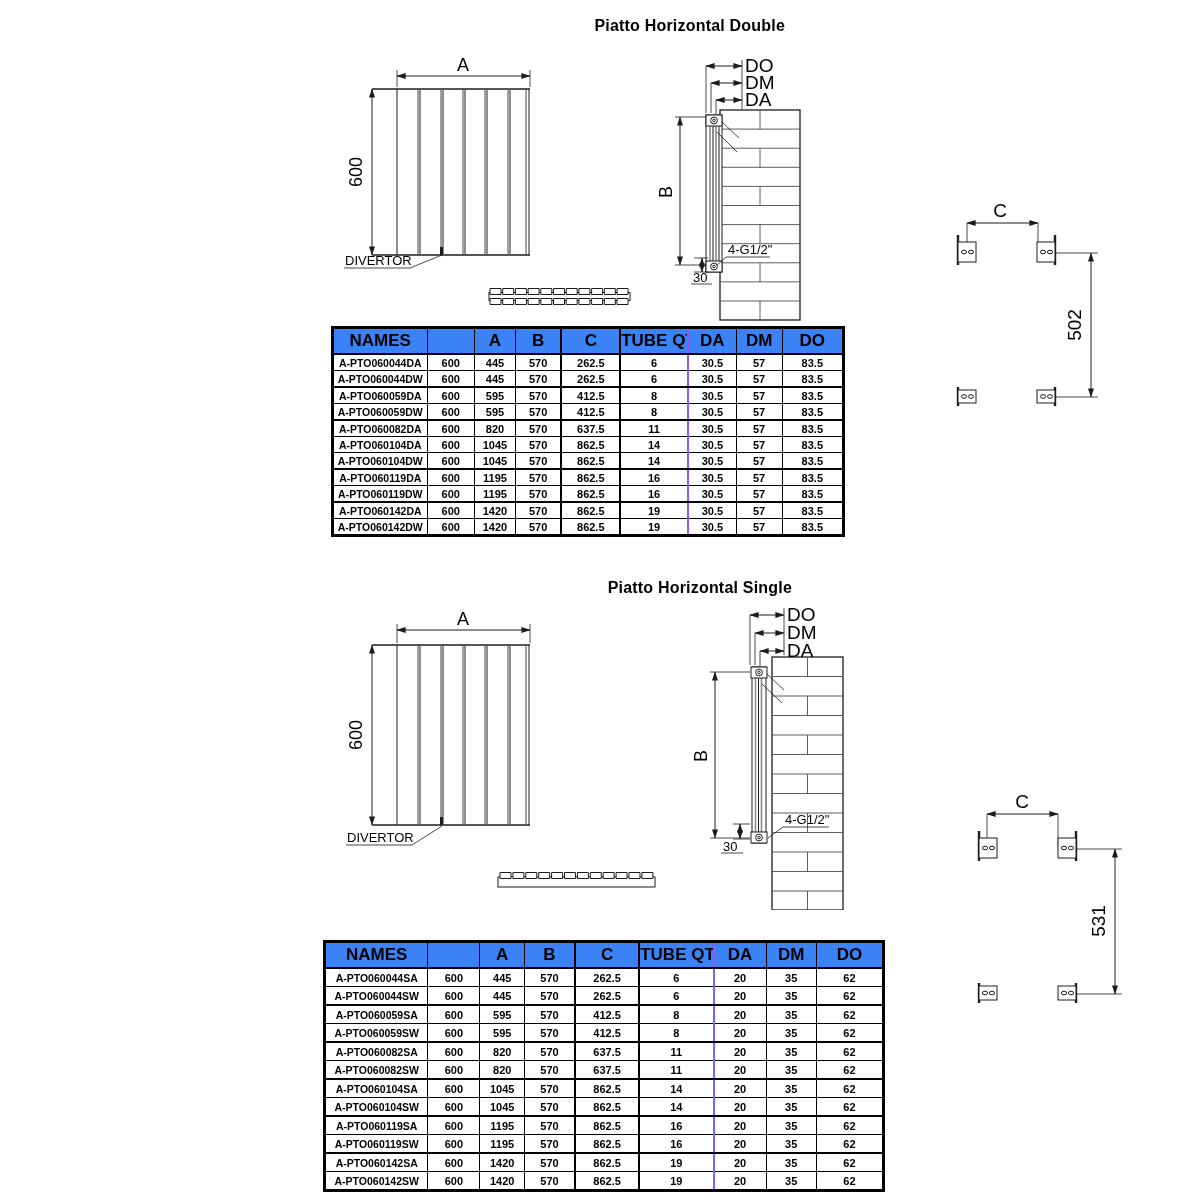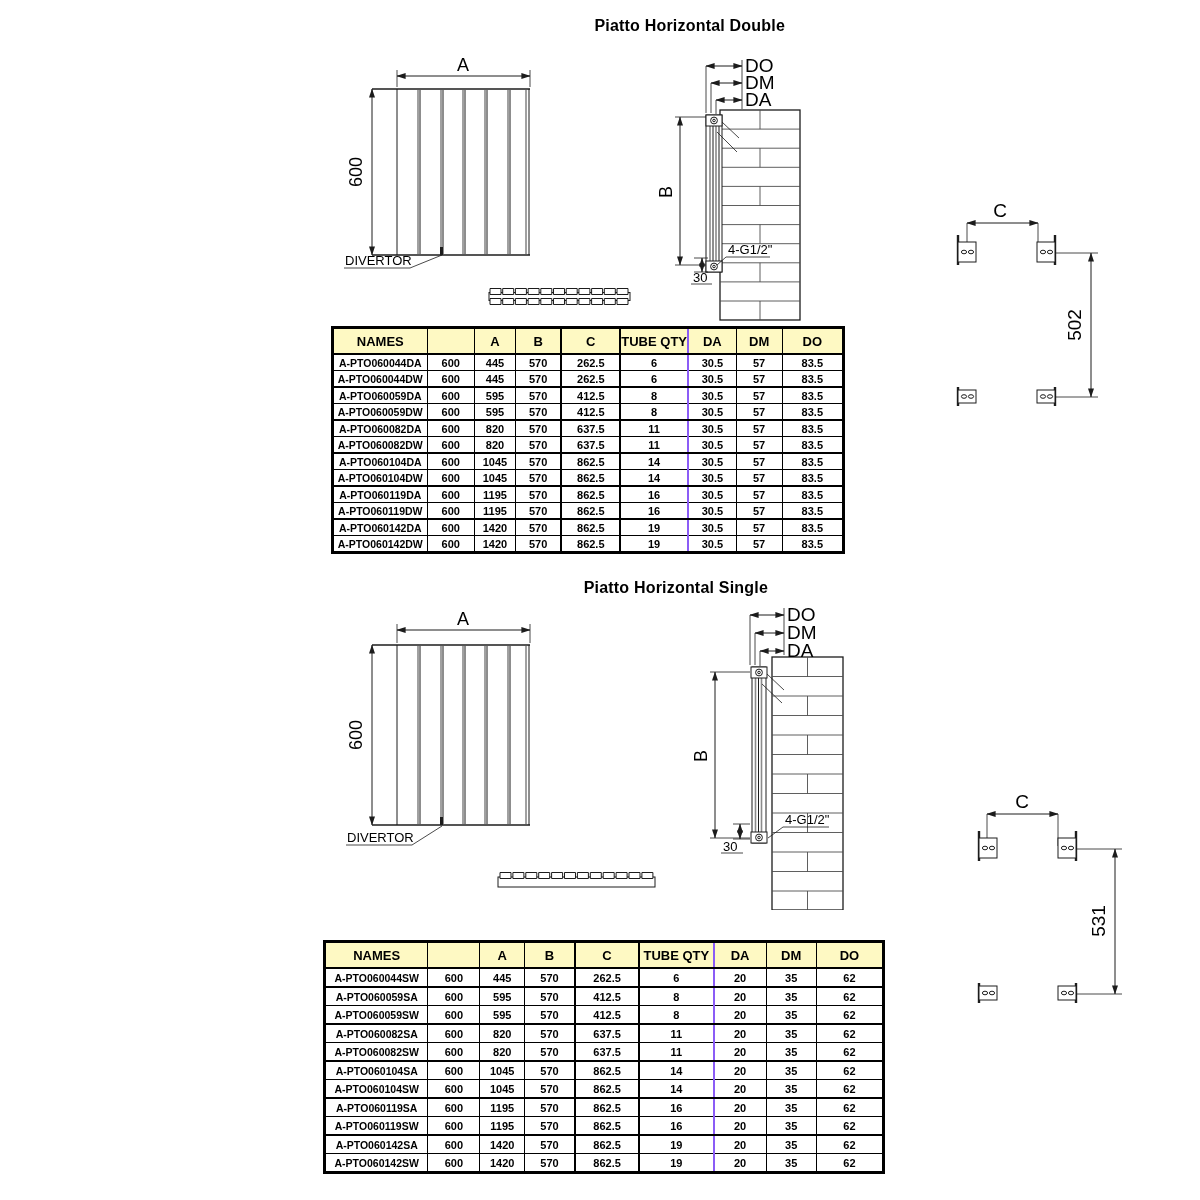--- a/index.html
+++ b/index.html
@@ -7,25 +7,25 @@
     width:1200px;height:1200px;background:#ffffff;position:relative;
     font-family:"Liberation Sans","DejaVu Sans",sans-serif;color:#000;
     overflow:hidden;
   }
   .abs{position:absolute;}
   .sec-title{
     font-weight:bold;font-size:16px;letter-spacing:0.2px;
     width:340px;text-align:right;white-space:nowrap;
   }
   #title-double{left:445px;top:17px;}
-  #title-single{left:428px;top:579px;}
+  #title-single{left:452px;top:579px;}
 
   table.spec{border-collapse:collapse;table-layout:fixed;border:3px solid #000;}
   .spec th{
-    background:#fef9c3;font-size:13px;font-weight:bold;
+    background:#3b82f6;font-size:17px;font-weight:bold;
     border:1px solid #000;border-bottom:2px solid #000;height:24px;
     padding:0;white-space:nowrap;overflow:hidden;
   }
   .spec td{
     font-size:11px;font-weight:bold;text-align:center;
     border:1px solid #000;padding:0;white-space:nowrap;overflow:hidden;
   }
   .spec td:first-child{font-size:10.5px;margin-left:40px;}
   #table-double td{height:15px;}
   #table-single td{height:17px;}
@@ -271,31 +271,20 @@
         <td>A-PTO060082DA</td>
         <td>600</td>
         <td>820</td>
         <td>570</td>
         <td>637.5</td>
         <td>11</td>
         <td>30.5</td>
         <td>57</td>
         <td>83.5</td>
       </tr>
-      <tr class="pair-end">
-        <td>A-PTO060082DW</td>
-        <td>600</td>
-        <td>820</td>
-        <td>570</td>
-        <td>637.5</td>
-        <td>11</td>
-        <td>30.5</td>
-        <td>57</td>
-        <td>83.5</td>
-      </tr>
       <tr>
         <td>A-PTO060104DA</td>
         <td>600</td>
         <td>1045</td>
         <td>570</td>
         <td>862.5</td>
         <td>14</td>
         <td>30.5</td>
         <td>57</td>
         <td>83.5</td>
@@ -508,31 +497,42 @@
       <th>A</th>
       <th>B</th>
       <th>C</th>
       <th>TUBE QTY</th>
       <th>DA</th>
       <th>DM</th>
       <th>DO</th>
     </tr>
   </thead>
   <tbody>
-      <tr class="pair-end">
-        <td>A-PTO060044SW</td>
+      <tr>
+        <td>A-PTO060044SA</td>
         <td>600</td>
         <td>445</td>
         <td>570</td>
         <td>262.5</td>
         <td>6</td>
         <td>20</td>
         <td>35</td>
         <td>62</td>
       </tr>
+      <tr class="pair-end">
+        <td>A-PTO060044SW</td>
+        <td>600</td>
+        <td>445</td>
+        <td>570</td>
+        <td>262.5</td>
+        <td>6</td>
+        <td>20</td>
+        <td>35</td>
+        <td>62</td>
+      </tr>
       <tr>
         <td>A-PTO060059SA</td>
         <td>600</td>
         <td>595</td>
         <td>570</td>
         <td>412.5</td>
         <td>8</td>
         <td>20</td>
         <td>35</td>
         <td>62</td>

